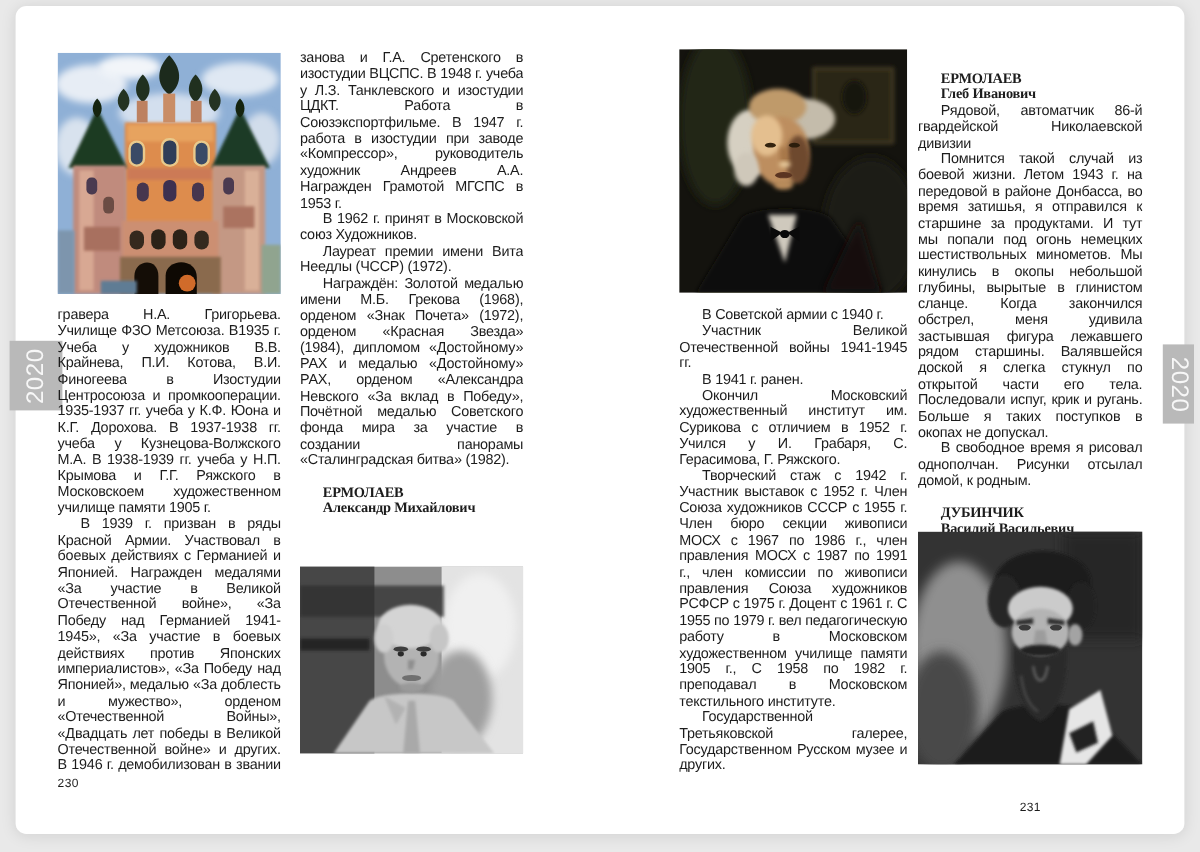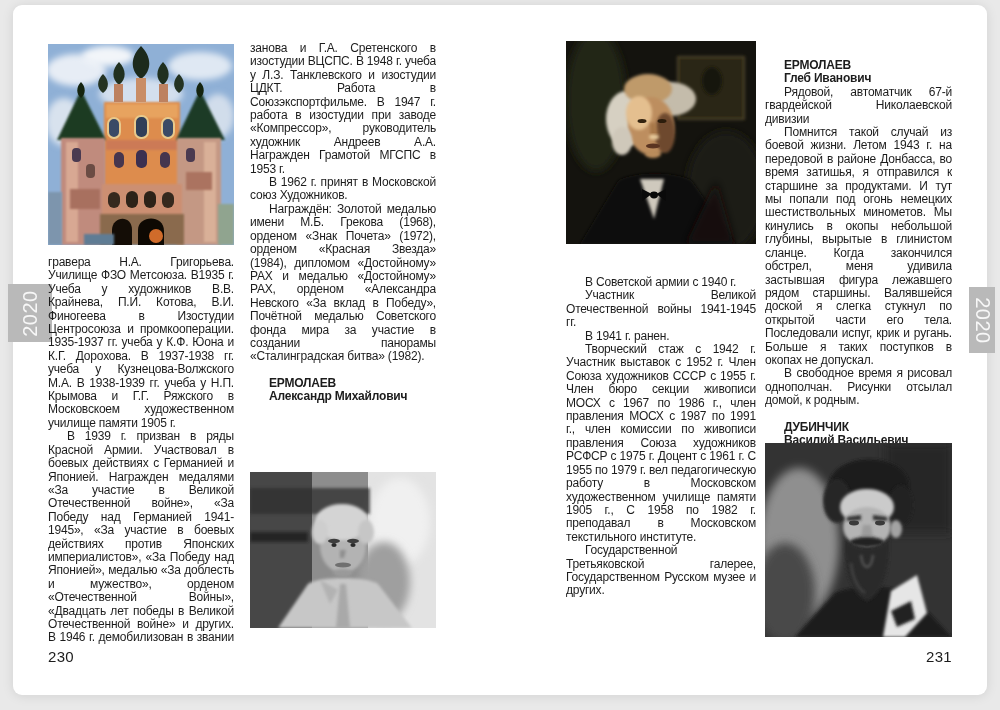--- a/index.html
+++ b/index.html
@@ -4,26 +4,26 @@
 <style>
   html,body{margin:0;padding:0;}
   .stage{position:relative;width:1000px;height:710px;background:#e9e9e9;overflow:hidden;
          font-family:"Liberation Sans",sans-serif;color:#1c1c1c;}
   .spread{position:absolute;left:13px;top:5px;width:974px;height:690px;background:#ffffff;
           border-radius:9px;box-shadow:0 1px 12px rgba(0,0,0,.10);}
   .col{position:absolute;font-size:12px;line-height:13.4px;letter-spacing:-0.2px;
        text-align:justify;hyphens:auto;overflow:hidden;}
   .col p{margin:0;text-indent:19px;}
   .col p.cont{text-indent:0;}
-  .entry{margin-top:13px;}
+  .entry{margin-top:13px;font-family:Liberation Serif, serif;}
   .entry p{text-indent:19px;}
   .b{font-weight:bold;}
   .photo{position:absolute;}
   .photo svg{display:block;width:100%;height:100%;}
-  .pagenum{position:absolute;font-size:15px;letter-spacing:.3px;}
+  .pagenum{position:absolute;font-size:10px;letter-spacing:.3px;}
   .tab{position:absolute;background:#b9b9b9;display:flex;align-items:center;justify-content:center;overflow:hidden;}
   .tab span{color:#f7f7f7;font-size:20px;letter-spacing:.5px;white-space:nowrap;}
   .tab-left span{transform:rotate(-90deg);}
   .tab-right span{transform:rotate(90deg);}
 </style>
 </head>
 <body>
 
 <div class="stage">
   <div class="spread"></div>
@@ -105,20 +105,21 @@
 
   <div class="col" style="left:48px;top:256px;width:186px;height:388px;">
     <p class="cont">гравера Н.А. Григорьева. Училище ФЗО Метсоюза. В1935 г. Учеба у художников В.В. Крайнева, П.И. Котова, В.И. Финогеева в Изостудии Центросоюза и промкооперации. 1935-1937 гг. учеба у К.Ф. Юона и К.Г. Дорохова. В 1937-1938 гг. учеба у Кузнецова-Волжского М.А. В 1938-1939 гг. учеба у Н.П. Крымова и Г.Г. Ряжского в Московскоем художественном училище памяти 1905 г.</p>
     <p>В 1939 г. призван в ряды Красной Армии. Участвовал в боевых действиях с Германией и Японией. Награжден медалями «За участие в Великой Отечественной войне», «За Победу над Германией 1941-1945», «За участие в боевых действиях против Японских империалистов», «За Победу над Японией», медалью «За доблесть и мужество», орденом «Отечественной Войны», «Двадцать лет победы в Великой Отечественной войне» и других. В 1946 г. демобилизован в звании Сержанта.</p>
 
   </div>
 
   <div class="col" style="left:250px;top:42px;width:186px;height:430px;">
     <p class="cont">занова и Г.А. Сретенского в изостудии ВЦСПС. В 1948 г. учеба у Л.З. Танклевского и изостудии ЦДКТ. Работа в Союзэкспортфильме. В 1947 г. работа в изостудии при заводе «Компрессор», руководитель художник Андреев А.А. Награжден Грамотой МГСПС в 1953 г.</p>
     <p>В 1962 г. принят в Московской союз Художников.</p>
+    <p>Лауреат премии имени Вита Неедлы (ЧССР) (1972).</p>
     <p>Награждён: Золотой медалью имени М.Б. Грекова (1968), орденом «Знак Почета» (1972), орденом «Красная Звезда» (1984), дипломом «Достойному» РАХ и медалью «Достойному» РАХ, орденом «Александра Невского «За вклад в Победу», Почётной медалью Советского фонда мира за участие в создании панорамы «Сталинградская битва» (1982).</p>
     <div class="entry">
       <p class="b">ЕРМОЛАЕВ</p>
       <p class="b">Александр Михайлович</p>
 
     </div>
   </div>
 
   <div class="photo" style="left:250px;top:472px;width:186px;height:156px;">
     <svg viewBox="0 0 186 156" preserveAspectRatio="none">
@@ -188,34 +189,35 @@
       <ellipse cx="96" cy="80" rx="4.5" ry="2" fill="#2c1d0c"></ellipse>
       <path d="M84 82 L90 82 L92 94 L84 94 Z" fill="#a87848" filter="url(#q1)"></path>
       <ellipse cx="88" cy="96" rx="5" ry="2.4" fill="#e8cb9c" filter="url(#q1)"></ellipse>
       <ellipse cx="87" cy="105" rx="7" ry="2.6" fill="#5a3421"></ellipse>
       <ellipse cx="87" cy="113" rx="8" ry="4" fill="#b98c5c" filter="url(#q1)"></ellipse>
       <ellipse cx="56" cy="100" rx="10" ry="14" fill="#cfc8ba" filter="url(#q1)"></ellipse>
       <path d="M120 203 L150 140 L168 203 Z" fill="#12100b" filter="url(#q3)"></path>
     </svg>
   </div>
 
-  <div class="col" style="left:566px;top:256px;width:190px;height:390px;margin-top:20px;">
+  <div class="col" style="left:566px;top:256px;width:190px;height:390px;">
     <p>В Советской армии с 1940 г.</p>
     <p>Участник Великой Отечественной войны 1941-1945 гг.</p>
     <p>В 1941 г. ранен.</p>
+    <p>Окончил Московский художественный институт им. Сурикова с отличием в 1952 г. Учился у И. Грабаря, С. Герасимова, Г. Ряжского.</p>
     <p>Творческий стаж с 1942 г. Участник выставок с 1952 г. Член Союза художников СССР с 1955 г. Член бюро секции живописи МОСХ с 1967 по 1986 г., член правления МОСХ с 1987 по 1991 г., член комиссии по живописи правления Союза художников РСФСР с 1975 г. Доцент с 1961 г. С 1955 по 1979 г. вел педагогическую работу в Московском художественном училище памяти 1905 г., С 1958 по 1982 г. преподавал в Московском текстильного институте.</p>
     <p>Государственной Третьяковской галерее, Государственном Русском музее и других.</p>
   </div>
 
   <div class="col" style="left:765px;top:46px;width:187px;height:398px;">
     <div class="entry">
       <p class="b">ЕРМОЛАЕВ</p>
       <p class="b">Глеб Иванович</p>
     </div>
-    <p>Рядовой, автоматчик 67-й гвардейской Николаевской дивизии</p>
+    <p>Рядовой, автоматчик 86-й гвардейской Николаевской дивизии</p>
     <p>Помнится такой случай из боевой жизни. Летом 1943 г. на передовой в районе Донбасса, во время затишья, я отправился к старшине за продуктами. И тут мы попали под огонь немецких шестиствольных минометов. Мы кинулись в окопы небольшой глубины, вырытые в глинистом сланце. Когда закончился обстрел, меня удивила застывшая фигура лежавшего рядом старшины. Валявшейся доской я слегка стукнул по открытой части его тела. Последовали испуг, крик и ругань. Больше я таких поступков в окопах не допускал.</p>
     <p>В свободное время я рисовал однополчан. Рисунки отсылал домой, к родным.</p>
     <div class="entry">
       <p class="b">ДУБИНЧИК</p>
       <p class="b">Василий Васильевич</p>
 
     </div>
 
   </div>
 
@@ -250,14 +252,14 @@
       <path d="M98 82 L106 82 L108 94 L96 94 Z" fill="#9c9c9c" filter="url(#r1)"></path>
       <ellipse cx="131" cy="86" rx="6" ry="9" fill="#a3a3a3" filter="url(#r1)"></ellipse>
 
       <ellipse cx="102" cy="99" rx="17" ry="5" fill="#242424" filter="url(#r1)"></ellipse>
       <path d="M80 95 C78 130 88 152 102 158 C116 152 126 130 124 95 C116 108 88 108 80 95 Z" fill="#2b2b2b" filter="url(#r1)"></path>
       <path d="M96 112 C98 128 106 128 108 112" stroke="#5e5e5e" stroke-width="2" fill="none" filter="url(#r1)"></path>
       <path d="M86 120 C88 138 94 146 100 150" stroke="#4a4a4a" stroke-width="2" fill="none" filter="url(#r1)"></path>
     </svg>
   </div>
 
-  <div class="pagenum" style="left:765px;top:648px;width:187px;text-align:right;">231</div>
+  <div class="pagenum" style="left:765px;top:668px;width:187px;text-align:center;">231</div>
 </div>
 
 </body></html>

